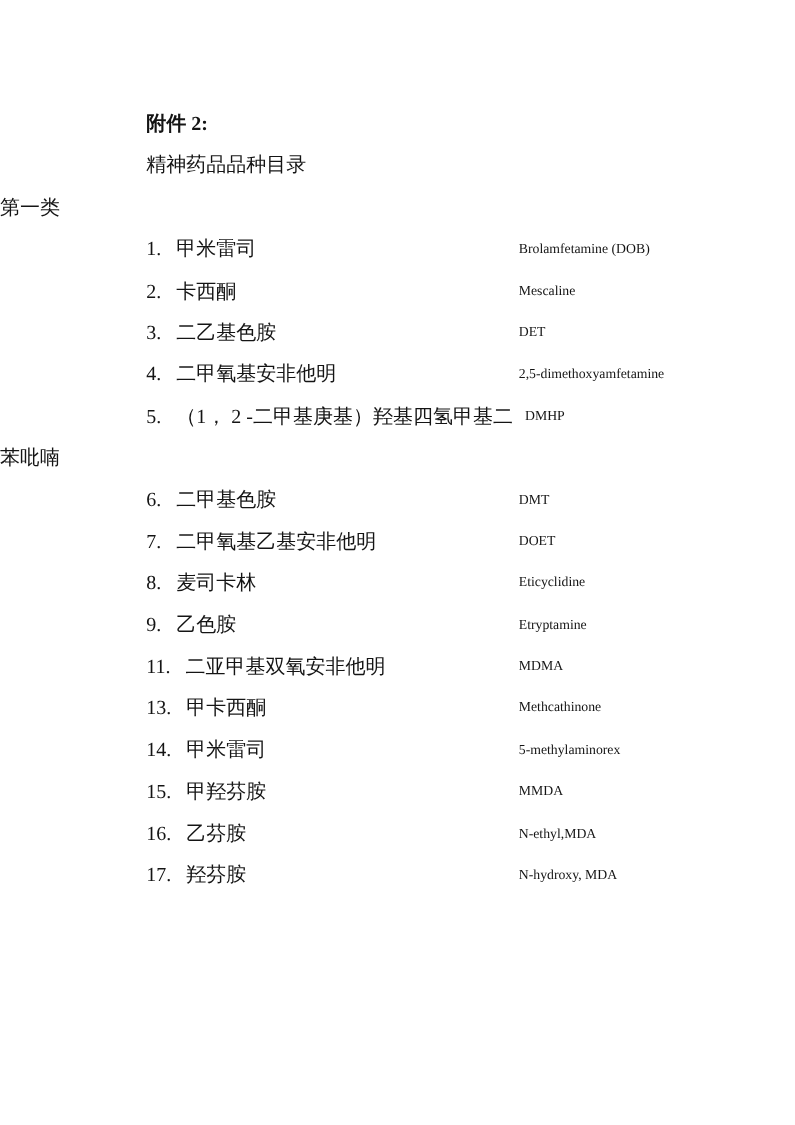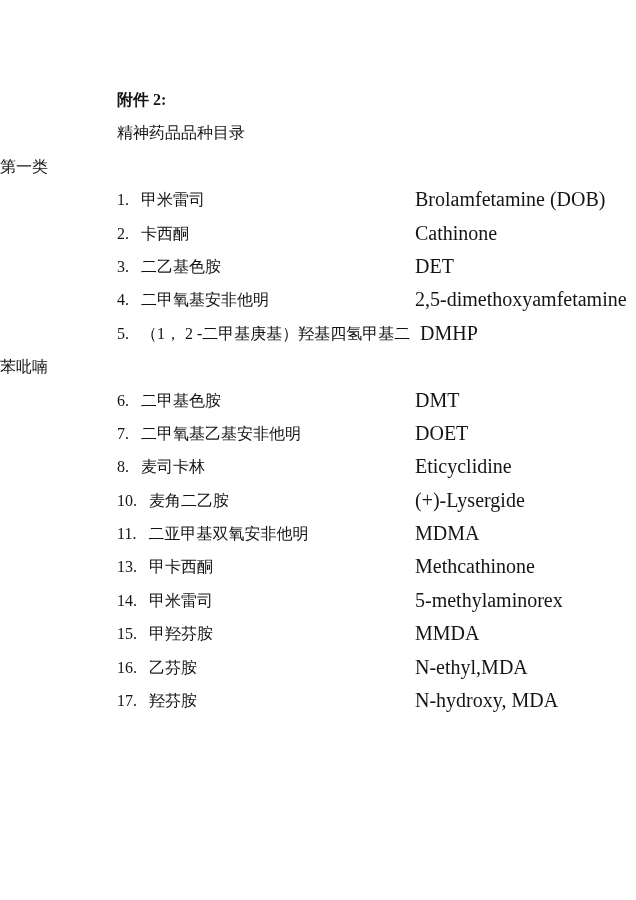--- a/index.html
+++ b/index.html
@@ -20,21 +20,21 @@
     font-size: 16px;
   }
   .bold { font-weight: bold; }
   .ind-main { padding-left: 117px; }
   .ind-cat  { }
   .ind-out  { padding-left: 85px; }
   .num { margin-right: 12px; }
   .en {
     position: absolute;
     left: 415px; top: 0;
-    font-size: 20px;
+    font-size: 11px;
   }
   .en-alt { left: 420px; }
   .footer {
     position: absolute;
     top: 812px; left: 0;
     width: 636px;
     text-align: center;
     font-size: 15px;
     letter-spacing: 1px;
   }
@@ -43,29 +43,29 @@
 <body>
 
 <div class="page">
   <div class="content">
 
     <div class="ln ind-main bold">附件 2:</div>
     <div class="ln ind-main">精神药品品种目录</div>
     <div class="ln ind-cat">第一类</div>
 
     <div class="ln ind-main"><span class="num">1.</span><span>甲米雷司</span><span class="en">Brolamfetamine (DOB)</span></div>
-    <div class="ln ind-main"><span class="num">2.</span><span>卡西酮</span><span class="en">Cathinone</span></div>
+    <div class="ln ind-main"><span class="num">2.</span><span>卡西酮</span><span class="en">Mescaline</span></div>
     <div class="ln ind-main"><span class="num">3.</span><span>二乙基色胺</span><span class="en">DET</span></div>
     <div class="ln ind-main"><span class="num">4.</span><span>二甲氧基安非他明</span><span class="en">2,5-dimethoxyamfetamine</span></div>
     <div class="ln ind-main"><span class="num">5.</span><span>（1， 2 -二甲基庚基）羟基四氢甲基二</span><span class="en en-alt">DMHP</span></div>
     <div class="ln ind-cat"><span>苯吡喃</span></div>
     <div class="ln ind-main"><span class="num">6.</span><span>二甲基色胺</span><span class="en">DMT</span></div>
     <div class="ln ind-main"><span class="num">7.</span><span>二甲氧基乙基安非他明</span><span class="en">DOET</span></div>
     <div class="ln ind-main"><span class="num">8.</span><span>麦司卡林</span><span class="en">Eticyclidine</span></div>
-    <div class="ln ind-main"><span class="num">10.</span><span>麦角二乙胺</span><span class="en">(+)-Lysergide</span></div>
+    <div class="ln ind-main"><span class="num">9.</span><span>乙色胺</span><span class="en">Etryptamine</span></div>
     <div class="ln ind-main"><span class="num">11.</span><span>二亚甲基双氧安非他明</span><span class="en">MDMA</span></div>
     <div class="ln ind-main"><span class="num">13.</span><span>甲卡西酮</span><span class="en">Methcathinone</span></div>
     <div class="ln ind-main"><span class="num">14.</span><span>甲米雷司</span><span class="en">5-methylaminorex</span></div>
     <div class="ln ind-main"><span class="num">15.</span><span>甲羟芬胺</span><span class="en">MMDA</span></div>
     <div class="ln ind-main"><span class="num">16.</span><span>乙芬胺</span><span class="en">N-ethyl,MDA</span></div>
     <div class="ln ind-main"><span class="num">17.</span><span>羟芬胺</span><span class="en">N-hydroxy, MDA</span></div>
 
   </div>
 
   <div class="footer">—1—</div>

